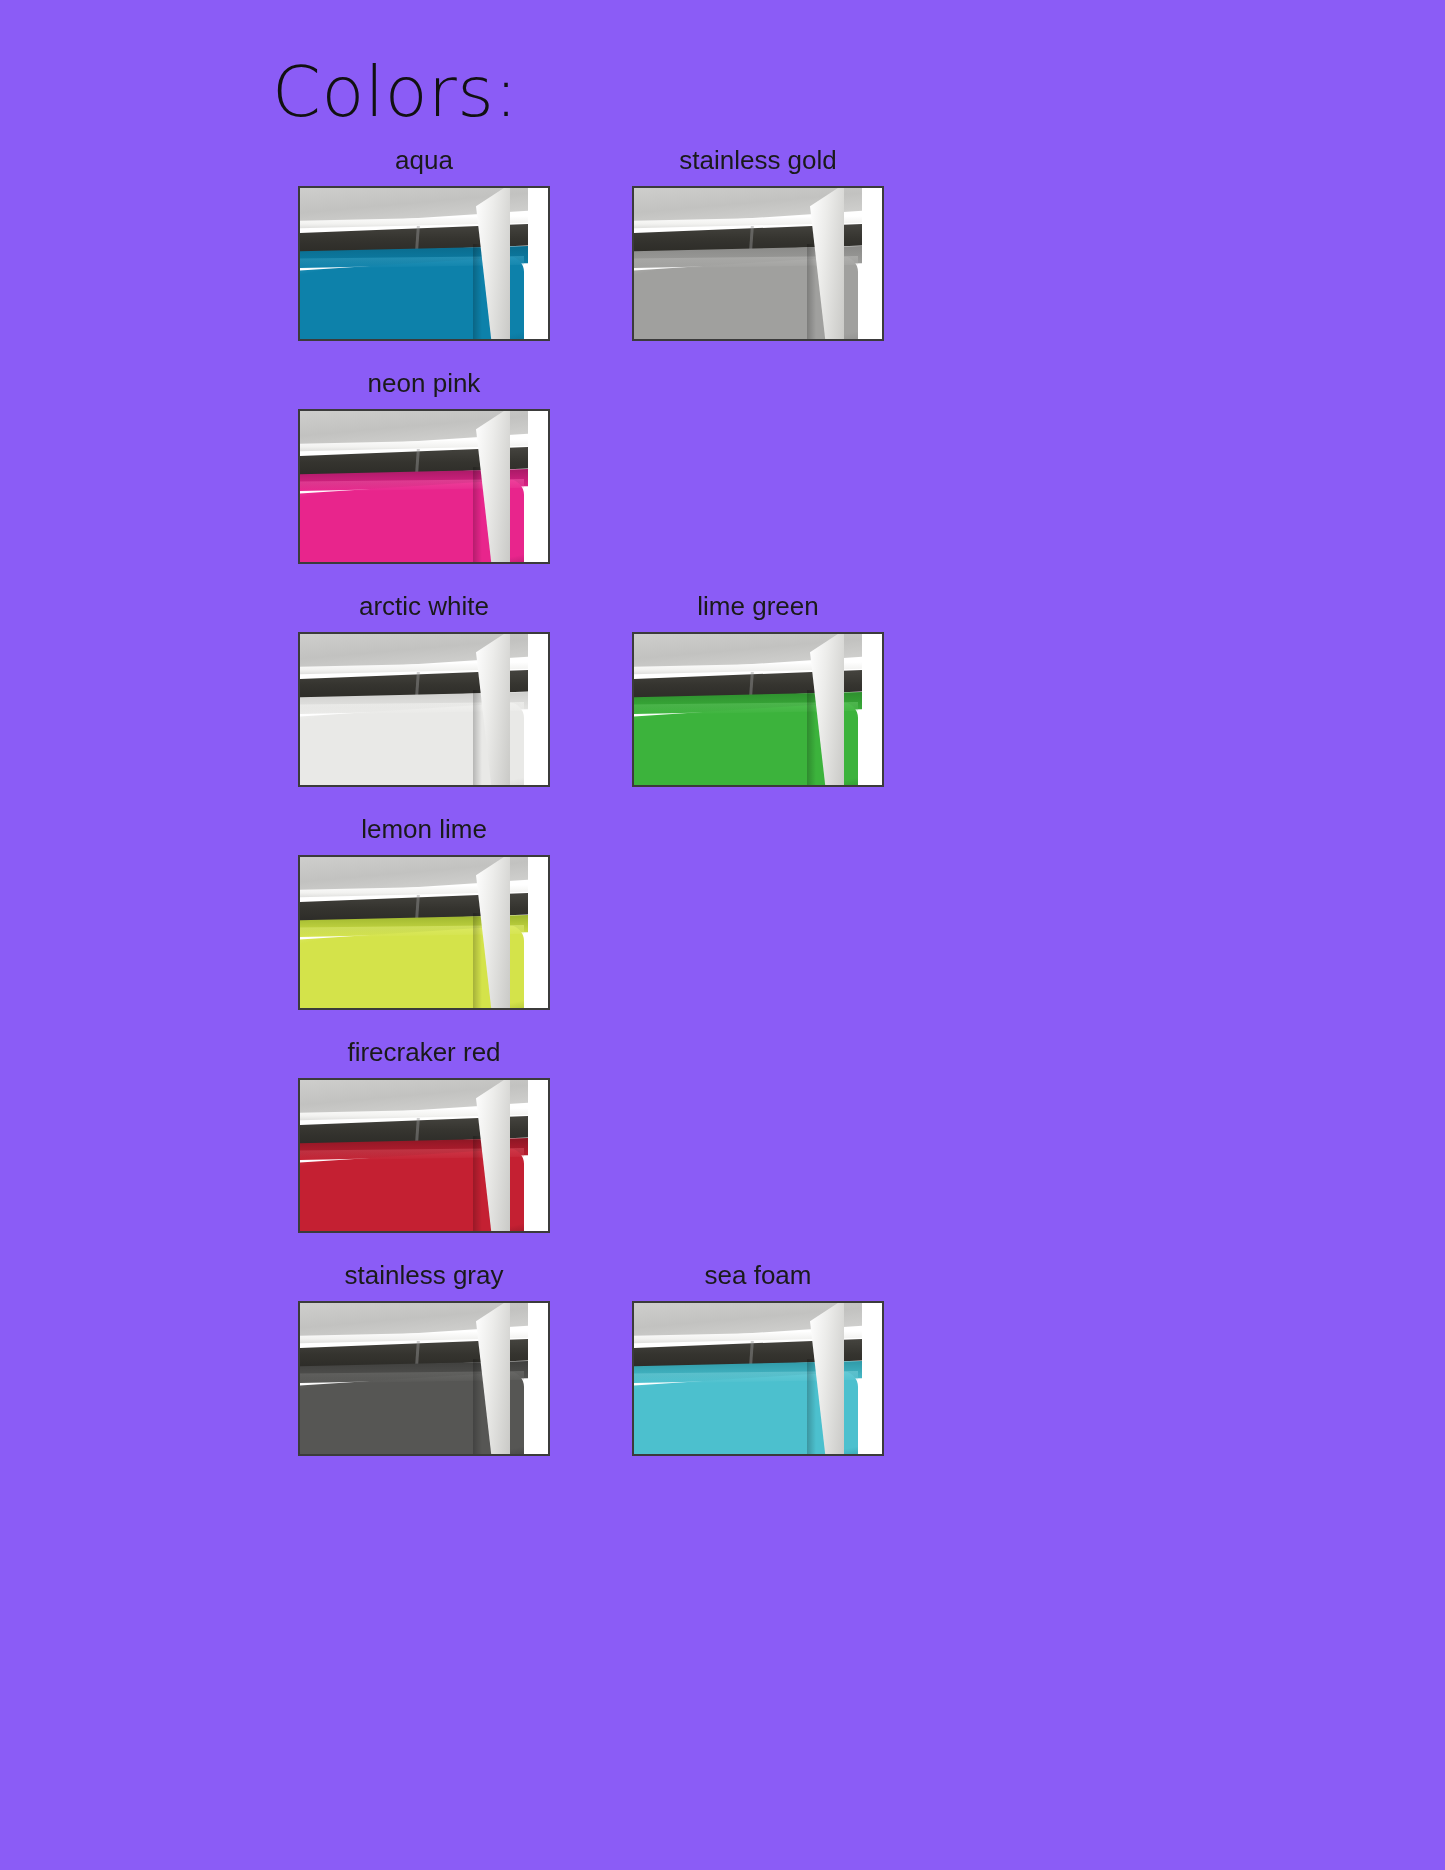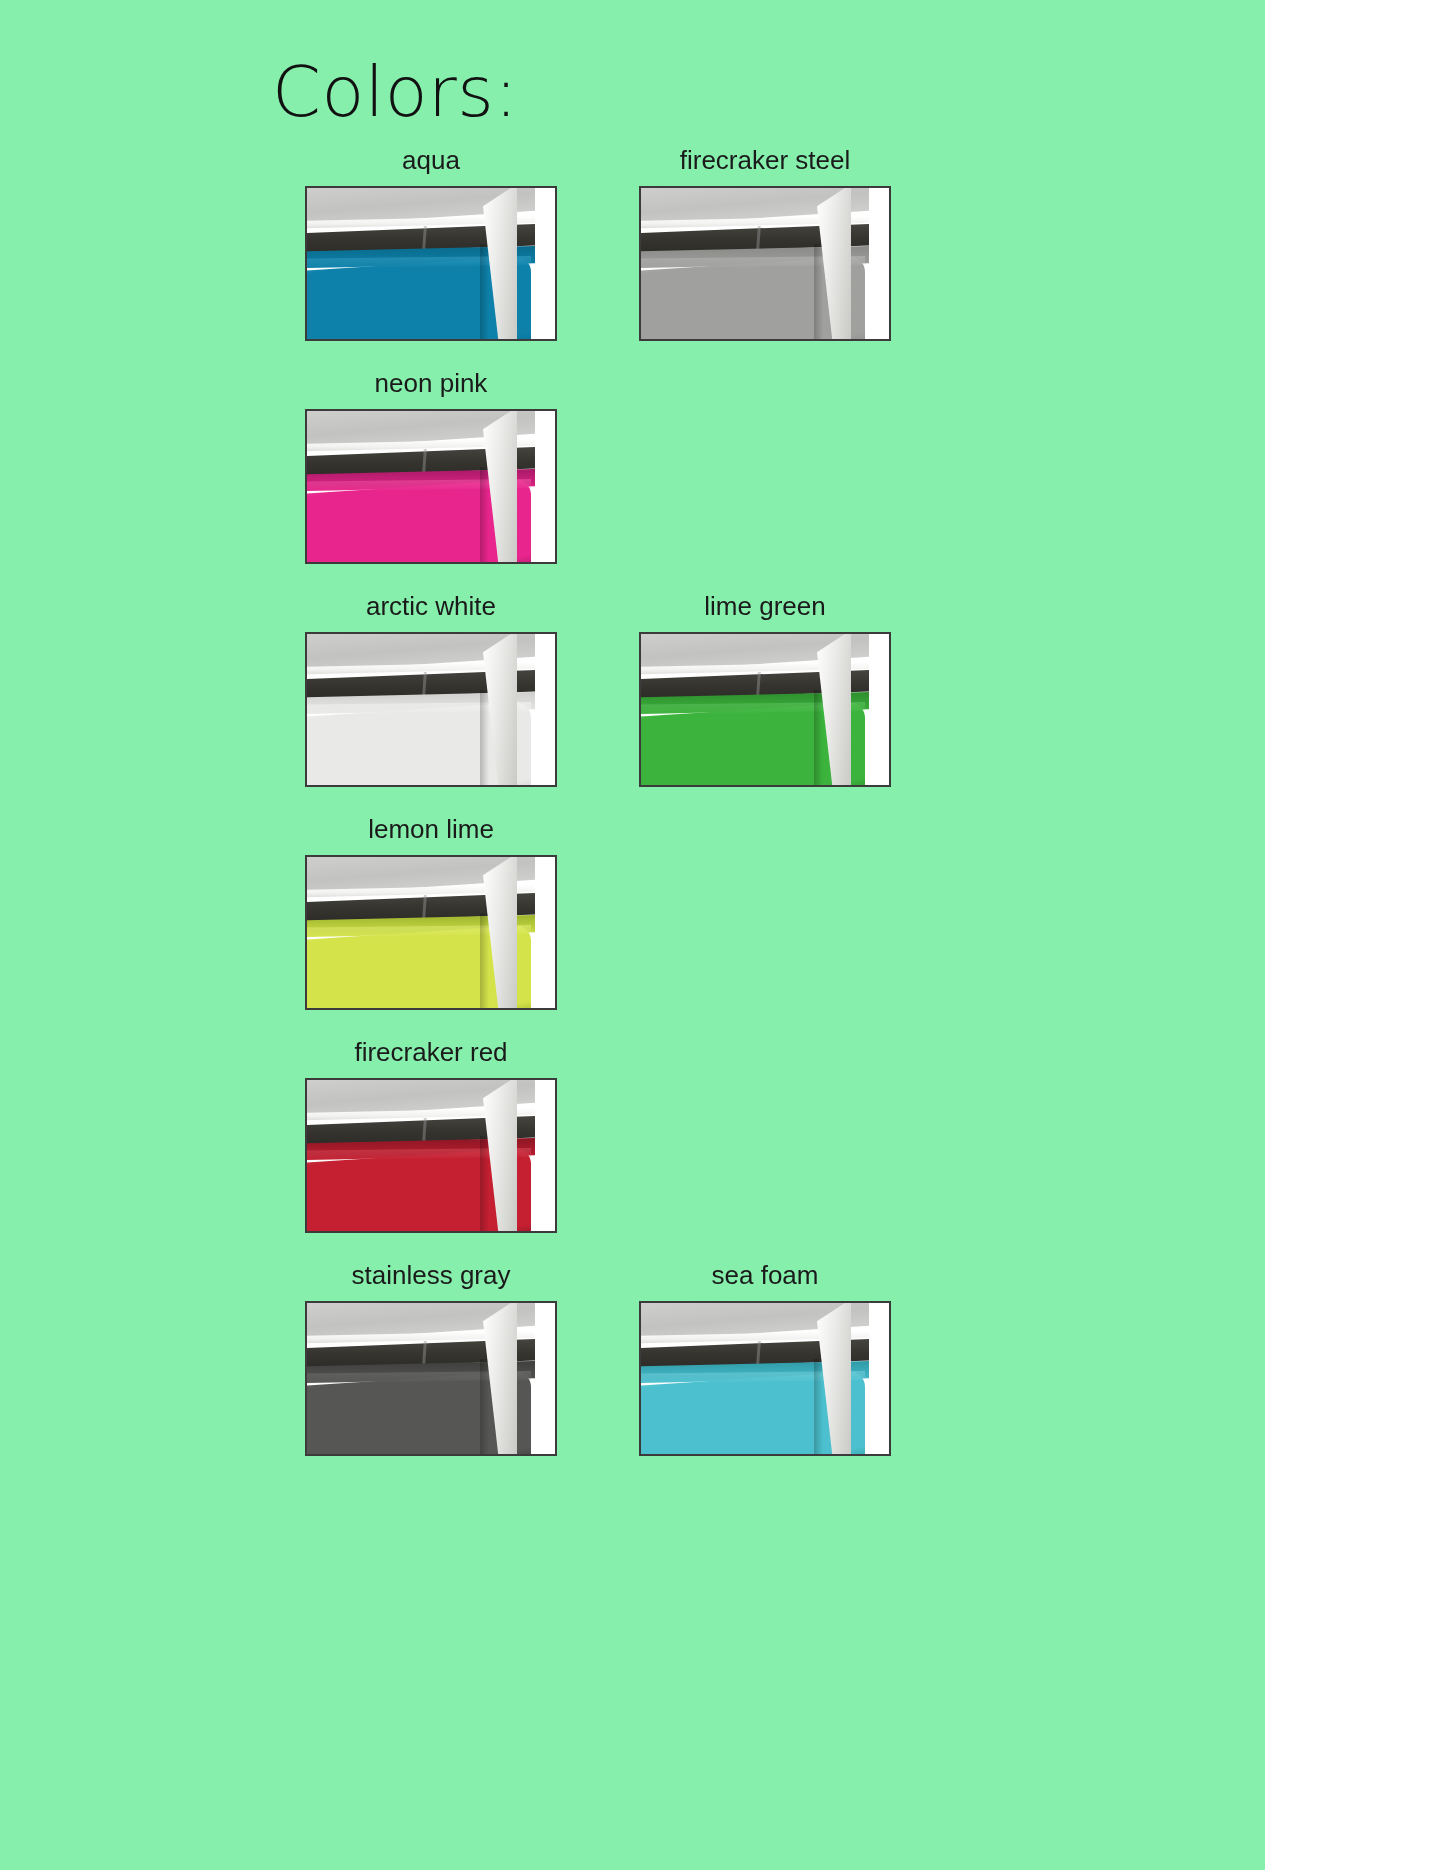--- a/index.html
+++ b/index.html
@@ -12,43 +12,43 @@
   }
 
   body {
     font-family: "Liberation Sans", sans-serif;
     position: relative;
     overflow: hidden;
   }
 
   .page {
     position: relative;
-    width: 1265px;
+    width: 1445px;
     height: 1870px;
-    background: #86efac;
+    background: #8b5cf6;
   }
 
   
   .page-title {
     position: absolute;
     left: 272px;
     top: 50px;
     font-family: "DejaVu Sans", sans-serif;
     font-weight: 300;
     font-size: 70px;
     line-height: 84px;
     letter-spacing: 0.5px;
     color: #111111;
     white-space: nowrap;
   }
 
   
   .swatch-grid {
     position: absolute;
-    left: 305px;
+    left: 298px;
     top: 140px;
     width: 600px;
   }
 
   .swatch-row {
     display: flex;
     gap: 82px;
     margin-bottom: 22px;
   }
 
@@ -215,21 +215,21 @@
             <div class="unit-shade" style="background: linear-gradient(rgb(10, 107, 141) 0%, rgb(13, 129, 170) 100%);"></div>
             <div class="unit-face" style="background: linear-gradient(168deg, rgb(58, 163, 198) 0%, rgb(13, 129, 170) 14%, rgb(13, 129, 170) 88%, rgb(10, 107, 141) 100%);"></div>
             <div class="unit-face-hi" style="background: linear-gradient(rgb(58, 163, 198) 0%, rgba(255, 255, 255, 0) 100%);"></div>
             <div class="unit-seam"></div>
             <div class="unit-side"></div>
           </div>
           <div class="photo-gutter"></div>
         </div>
       </div>
       <div class="swatch-cell">
-        <span class="swatch-label">firecraker steel</span>
+        <span class="swatch-label">stainless gold</span>
         <div class="swatch-photo">
           <div class="unit">
             <div class="unit-top"></div>
             <div class="unit-lip"></div>
             <div class="unit-strip"></div>
             <div class="unit-gap"></div>
             <div class="unit-shade" style="background: linear-gradient(rgb(138, 138, 136) 0%, rgb(160, 160, 158) 100%);"></div>
             <div class="unit-face" style="background: linear-gradient(168deg, rgb(188, 188, 186) 0%, rgb(160, 160, 158) 14%, rgb(160, 160, 158) 88%, rgb(138, 138, 136) 100%);"></div>
             <div class="unit-face-hi" style="background: linear-gradient(rgb(188, 188, 186) 0%, rgba(255, 255, 255, 0) 100%);"></div>
             <div class="unit-seam"></div>

